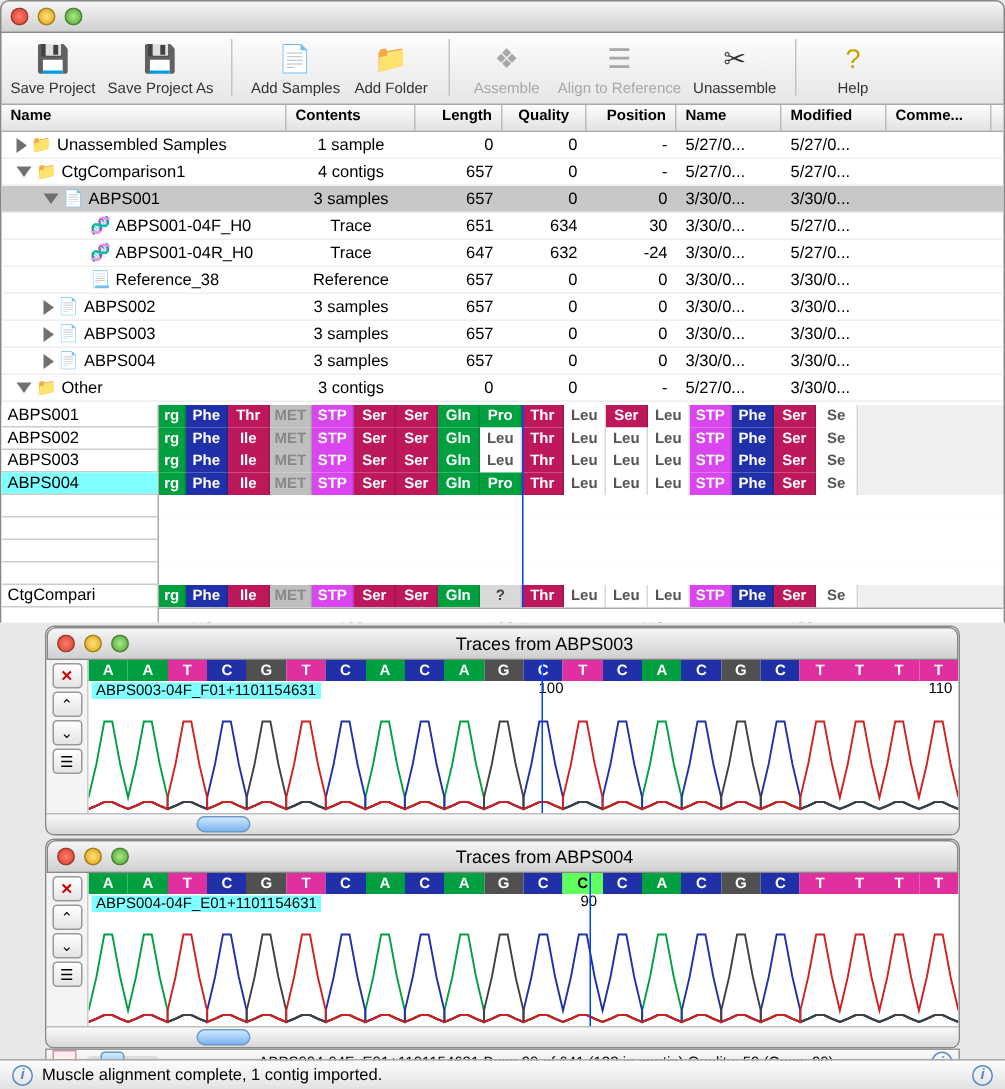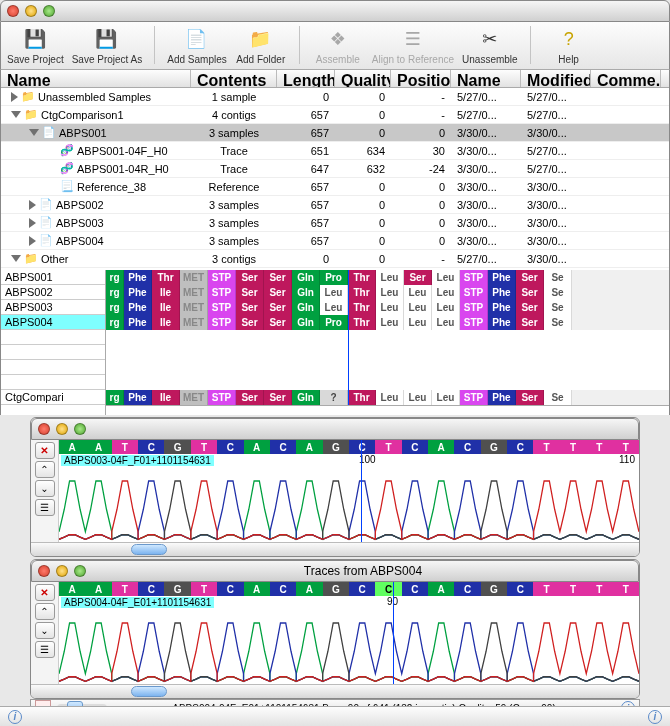--- a/index.html
+++ b/index.html
@@ -11,22 +11,22 @@
 .yellow{background:radial-gradient(#ffe08a,#e0a400)}
 .green{background:radial-gradient(#a8e98a,#4fa52f)}
 .title{flex:1;text-align:center;font-size:12px}
 .toolbar{height:48px;background:linear-gradient(#fdfdfd,#e6e6e6);border-left:1px solid #888;border-right:1px solid #888;border-bottom:1px solid #aaa;display:flex;align-items:flex-start;padding:4px 6px;gap:8px}
 .tbtn{display:flex;flex-direction:column;align-items:center;font-size:10px;color:#333;gap:2px;min-width:52px}
 .tbtn.disabled{color:#a8a8a8}
 .tbtn .ic{width:26px;height:26px;display:flex;align-items:center;justify-content:center;font-size:18px}
 .sep{width:1px;height:38px;background:#c4c4c4;margin:0 4px}
 .table-wrap{border-left:1px solid #888;border-right:1px solid #888;background:#fff;height:200px;overflow:hidden}
 .thead{display:flex;background:linear-gradient(#fdfdfd,#e2e2e2);border-bottom:1px solid #aaa;height:18px}
-.th{border-right:1px solid #bbb;padding:2px 6px;font-size:16px;font-weight:bold;overflow:hidden;white-space:nowrap}
-.col-name{width:190px}.col-contents{width:86px;text-align:left}.col-length{width:58px;text-align:right}.col-quality{width:56px;text-align:left}.col-position{width:60px;}.col-added{width:70px}.col-modified{width:70px}.col-comme{width:70px}
+.th{border-right:1px solid #bbb;padding:2px 6px;font-size:10px;font-weight:bold;overflow:hidden;white-space:nowrap}
+.col-name{width:190px}.col-contents{width:86px;text-align:left}.col-length{width:58px;text-align:right}.col-quality{width:56px;text-align:center}.col-position{width:60px;text-align:right}.col-added{width:70px}.col-modified{width:70px}.col-comme{width:70px}
 .tr{display:flex;height:18px;align-items:center;border-bottom:1px solid #eee}
 .tr.sel{background:#c8c8c8}
 .td{padding:0 6px;overflow:hidden;white-space:nowrap}
 .td.right{text-align:right}
 .td.center{text-align:center}
 .tree-cell{display:flex;align-items:center;gap:3px}
 .disc{display:inline-block;border-style:solid}
 .disc.right{border-width:5px 0 5px 7px;border-color:transparent transparent transparent #707070}
 .disc.down{border-width:7px 5px 0 5px;border-color:#707070 transparent transparent transparent}
 .fic{width:14px;height:14px;display:inline-flex;align-items:center;justify-content:center;font-size:11px}
@@ -402,20 +402,21 @@
 </div>
 
 <div id="traces">
     <div class="trace-win">
       <div class="titlebar" style="border-radius: 6px 6px 0px 0px;">
         <div class="traffic">
           <div class="tl red"></div>
           <div class="tl yellow"></div>
           <div class="tl green"></div>
         </div>
+        <div class="title">Traces from ABPS003</div>
       </div>
       <div class="trace-body">
         <div class="trace-ctrl">
           <div class="ctrl-btn x">✕</div>
           <div class="ctrl-btn">⌃</div>
           <div class="ctrl-btn">⌄</div>
           <div class="ctrl-btn">☰</div>
         </div>
         <div class="trace-view">
           <div class="base-bar">
@@ -518,15 +519,16 @@
 
 <div class="statusbar">
   <div class="icon"></div>
   <div class="status-slider"></div>
   <span style="flex:1;text-align:center">ABPS004-04F_E01+1101154631  Base 90 of 641 (132 in contig)  Quality: 59 (Cons: 90)</span>
   <div class="info-ic">i</div>
 </div>
 
 <div class="footer">
   <div class="info-ic">i</div>
+  <span>Muscle alignment complete, 1 contig imported.</span>
   <span style="flex:1"></span>
   <div class="info-ic">i</div>
 </div>
 
 </body></html>

